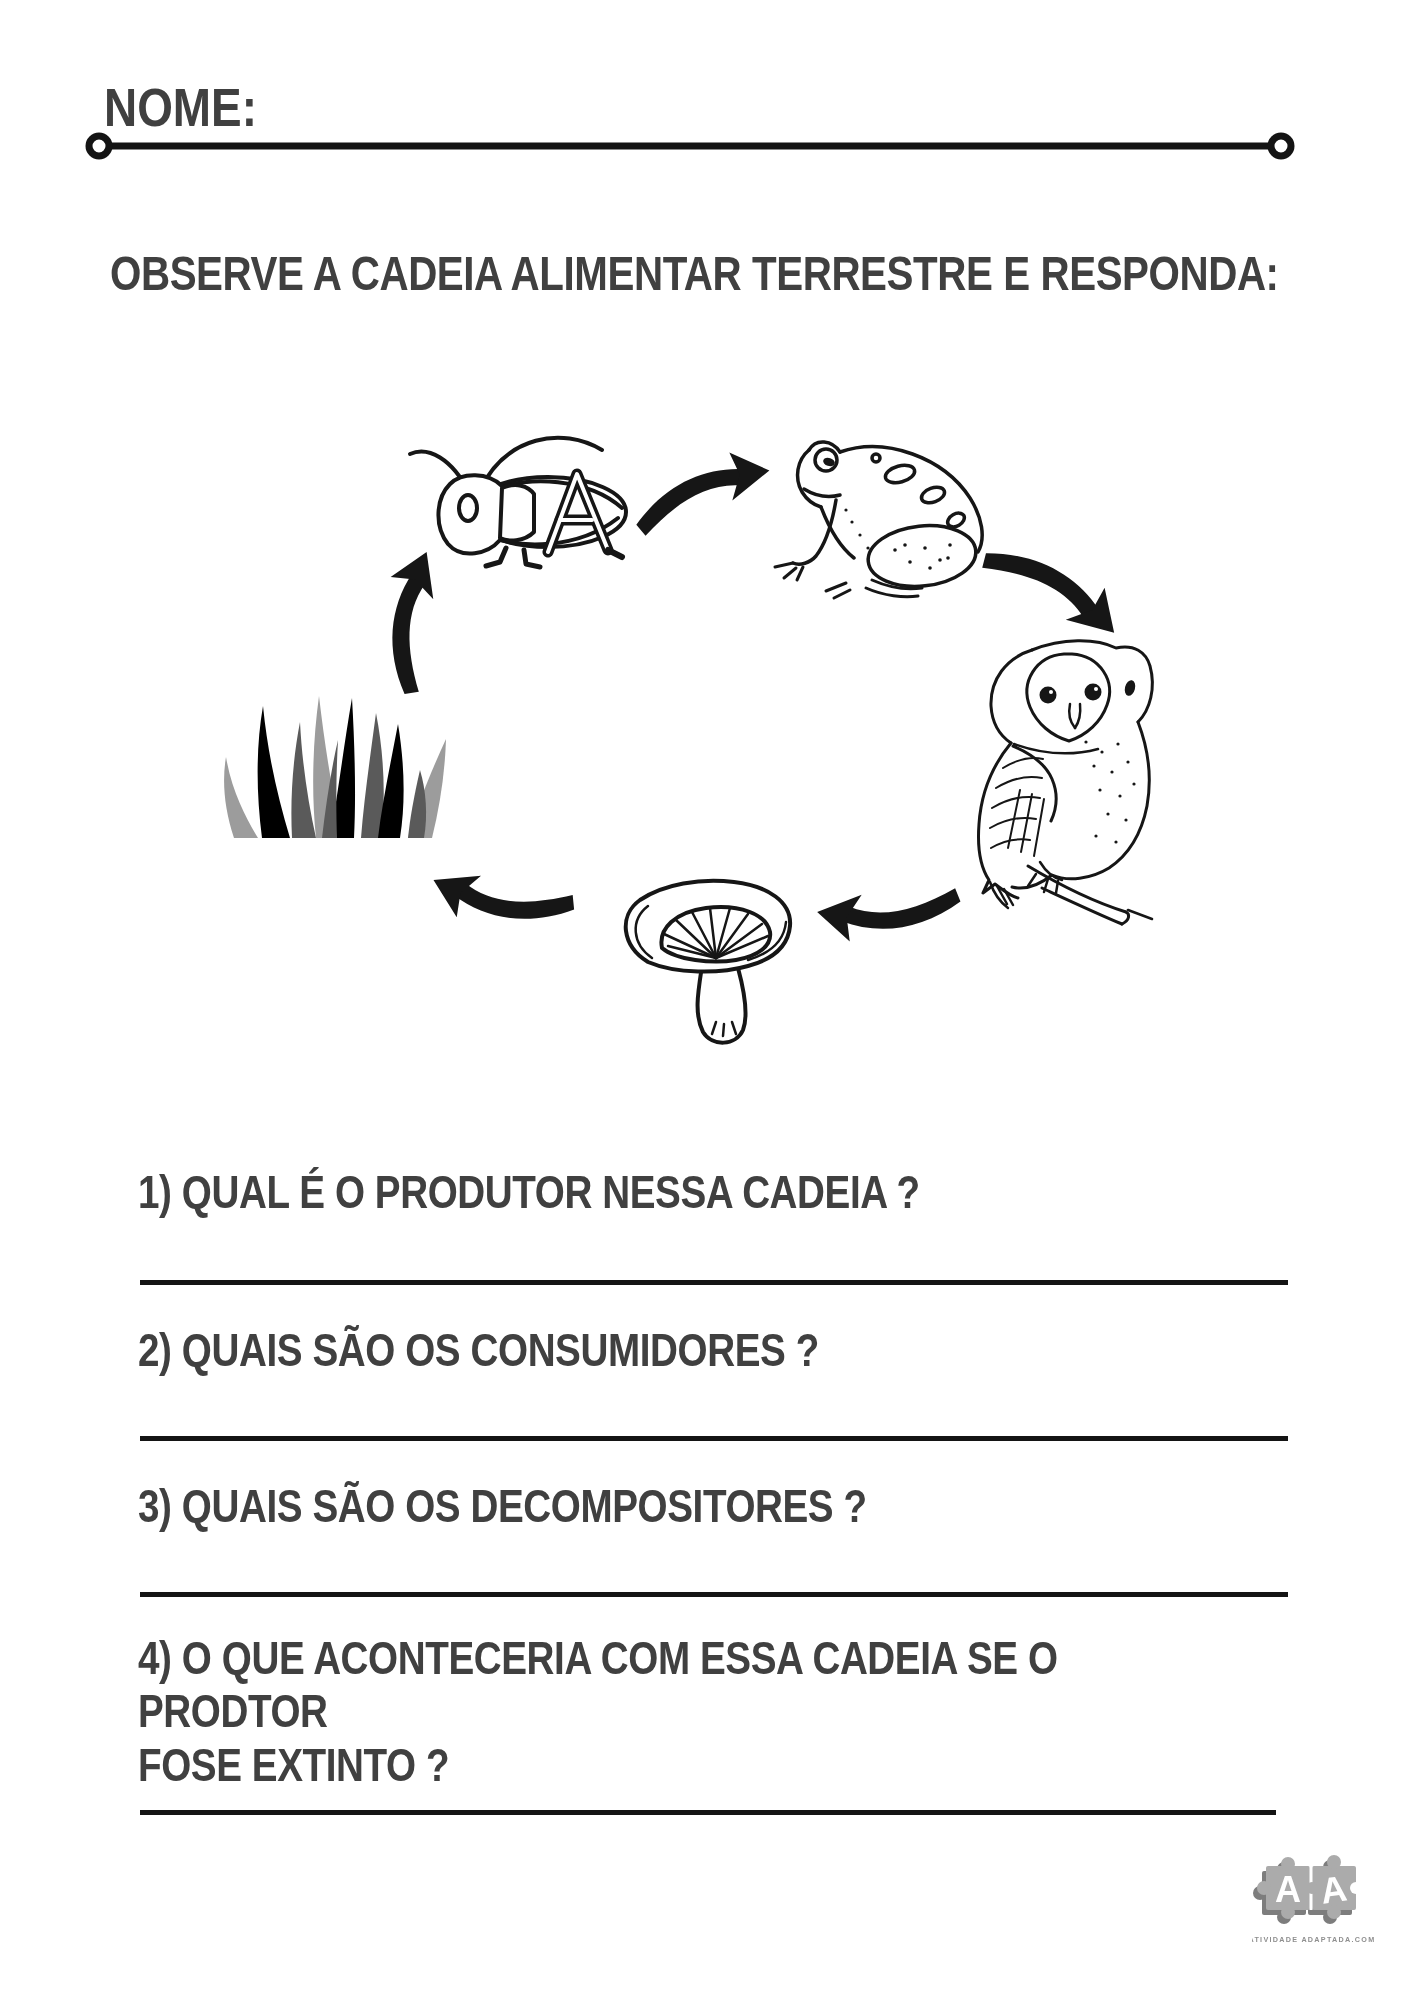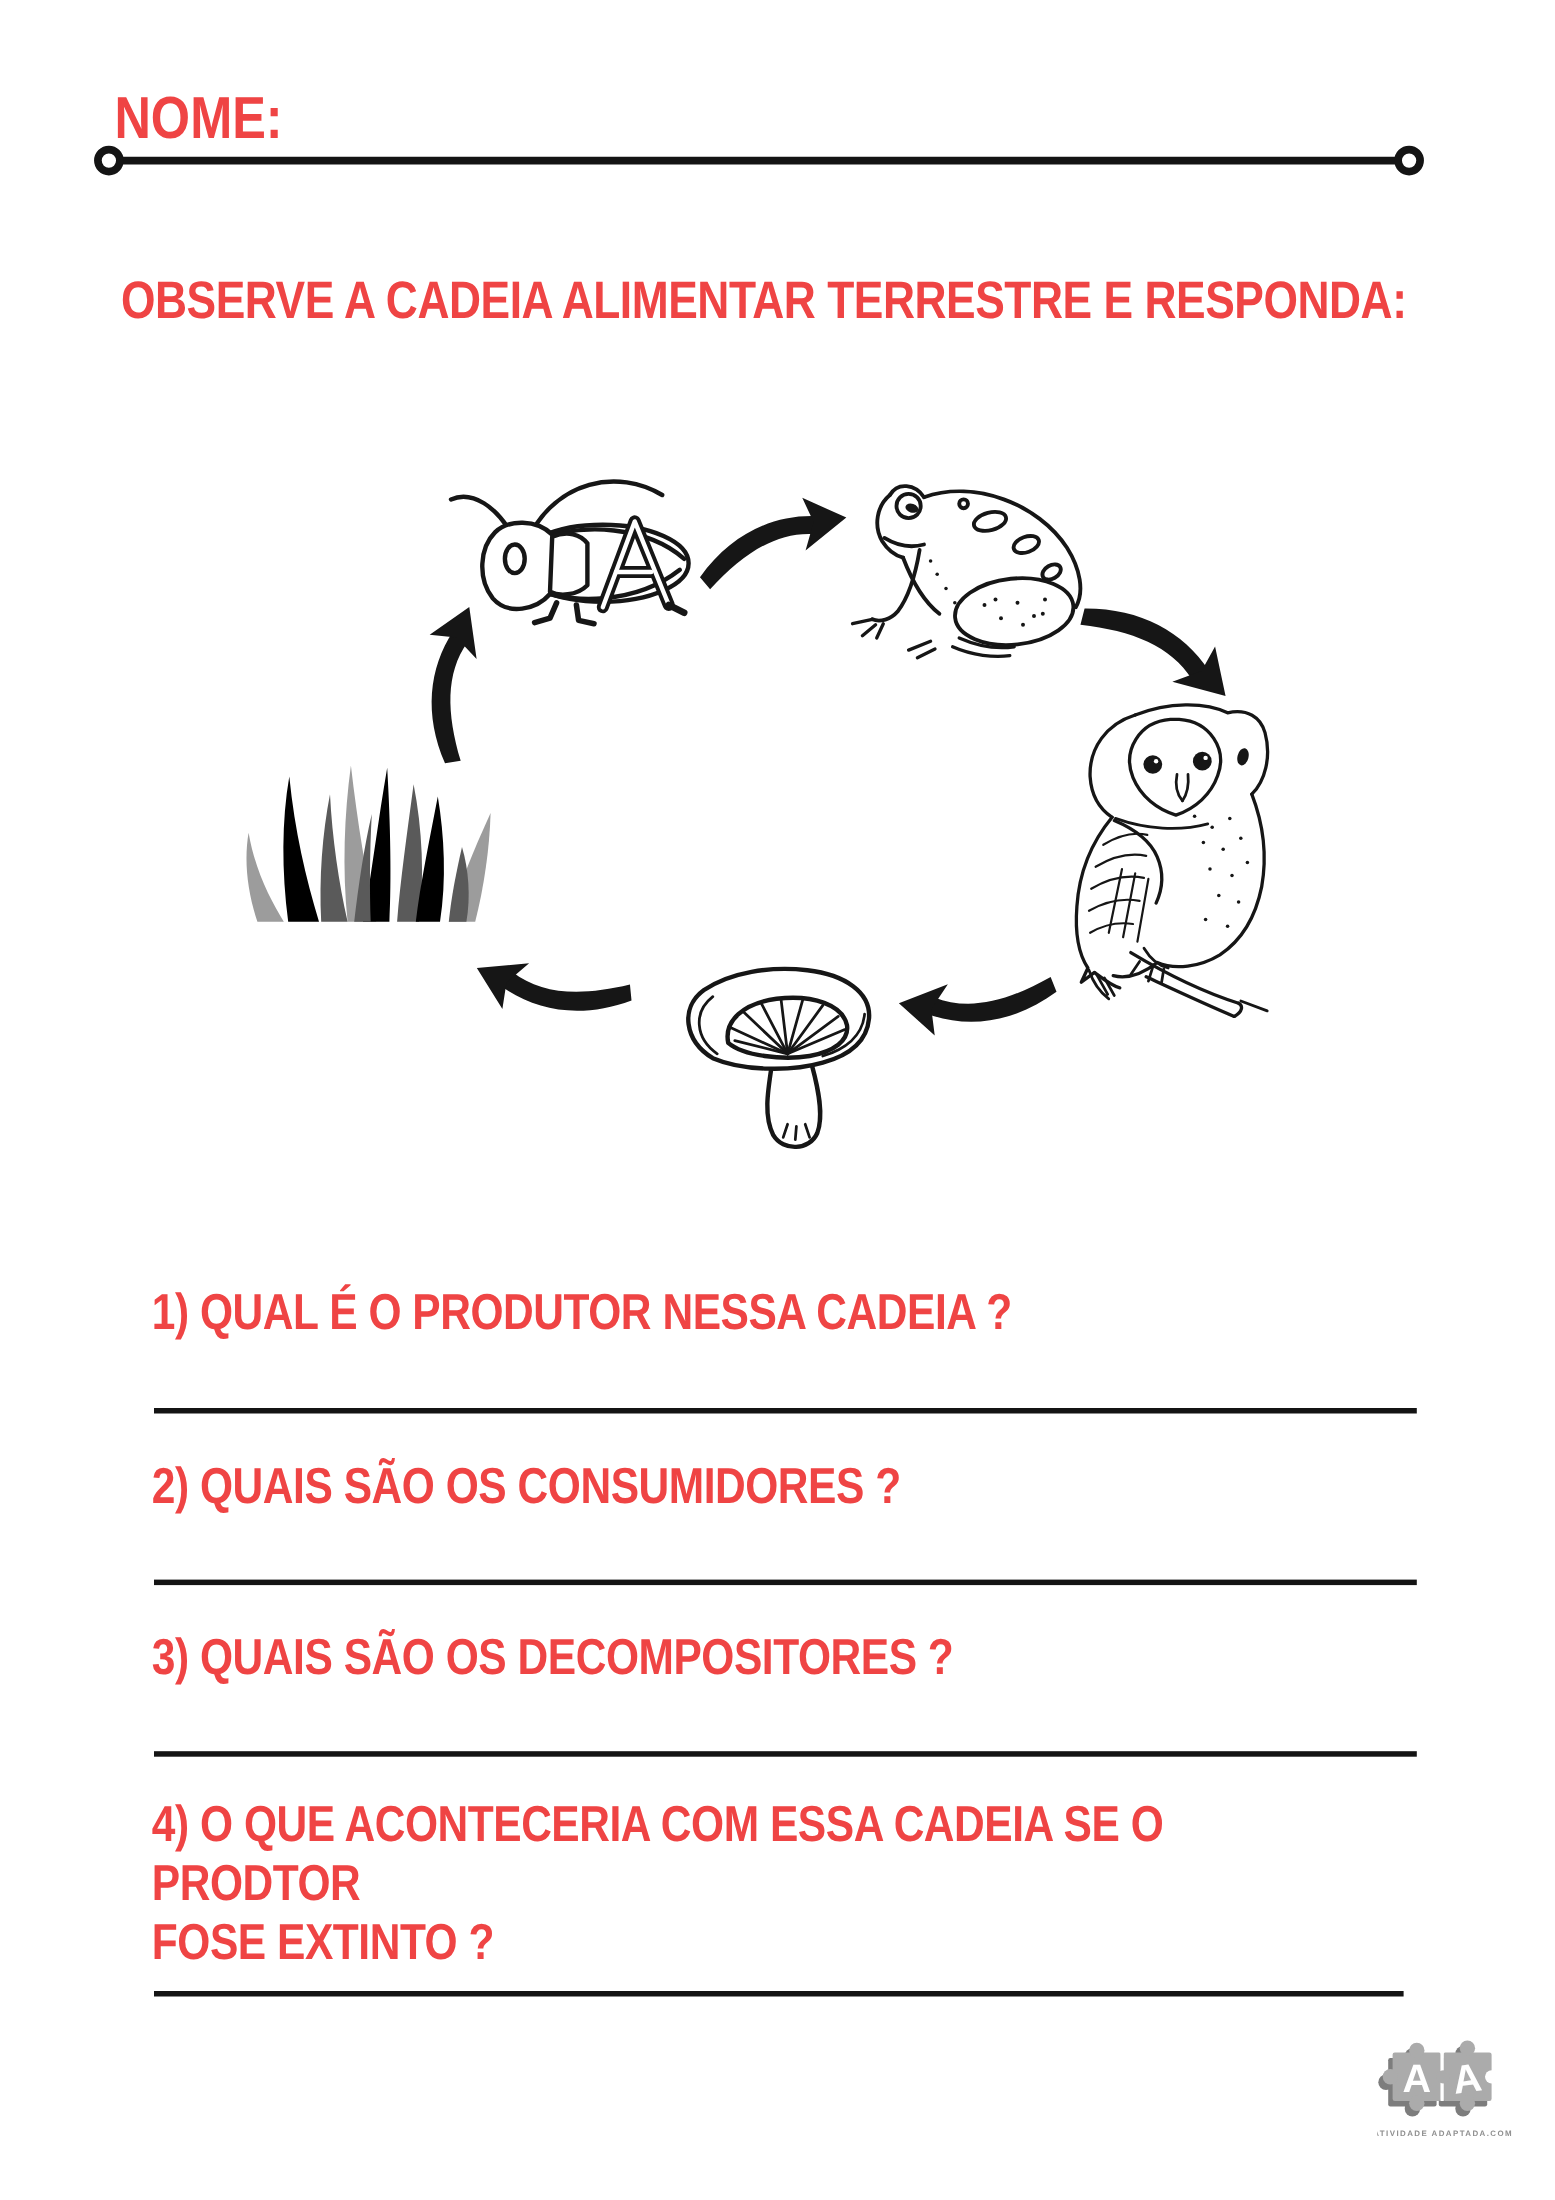--- a/index.html
+++ b/index.html
@@ -1,19 +1,19 @@
 <!DOCTYPE html>
 <html><head>
 <meta charset="utf-8">
 <style>
   html,body { margin:0; padding:0; background:#e8e8e8; }
   .page {
     position:relative; width:1414px; height:2000px; margin:0 auto;
     background:#ffffff; overflow:hidden;
-    font-family:"Liberation Sans", sans-serif; color:#ef4444;
+    font-family:"Liberation Sans", sans-serif; color:#404040;
   }
   .nome {
     position:absolute; left:104px; top:80px;
     font-size:54px; font-weight:700; line-height:1; letter-spacing:0px;
     transform-origin:left top; transform:scaleX(0.85); white-space:nowrap;
   }
   .hdr-line { position:absolute; left:0; top:130px; }
   .title {
     position:absolute; left:110px; top:250px;
     font-size:48px; font-weight:700; line-height:1; letter-spacing:-0.5px;

